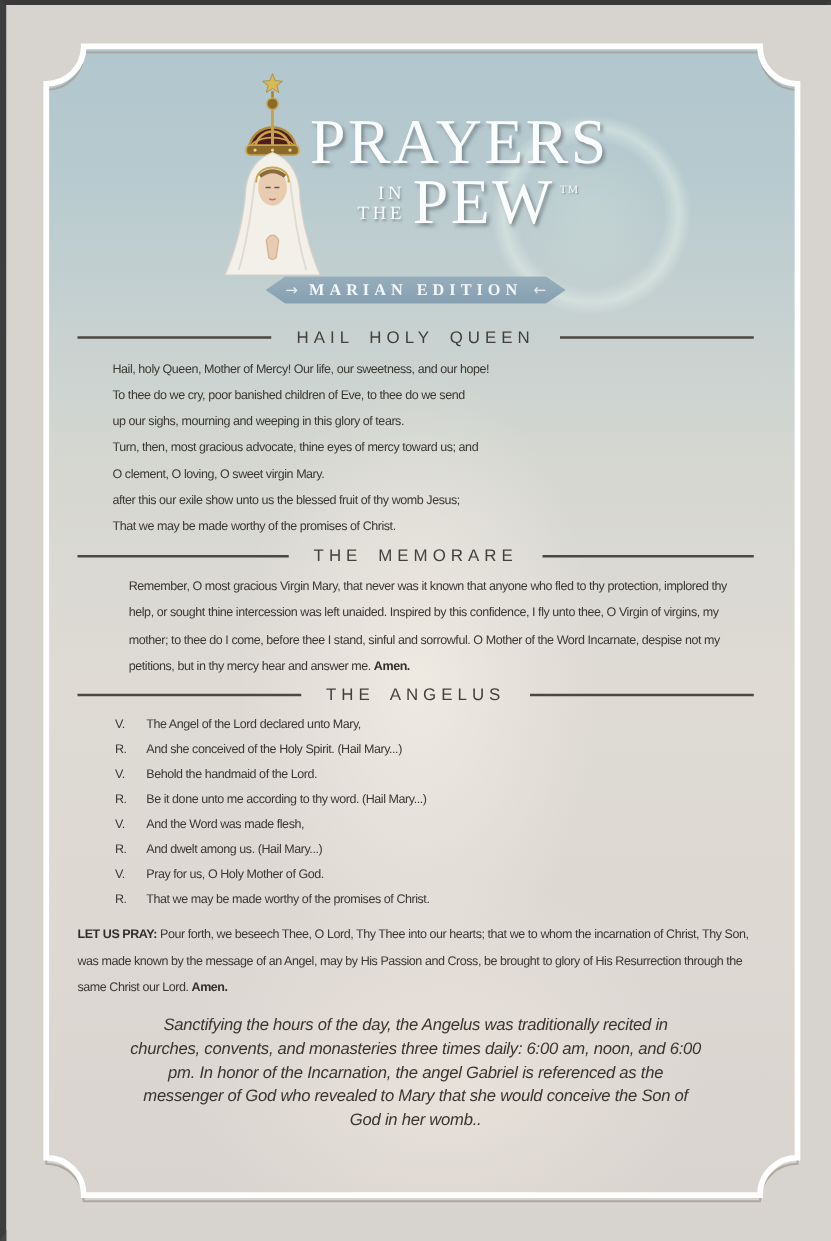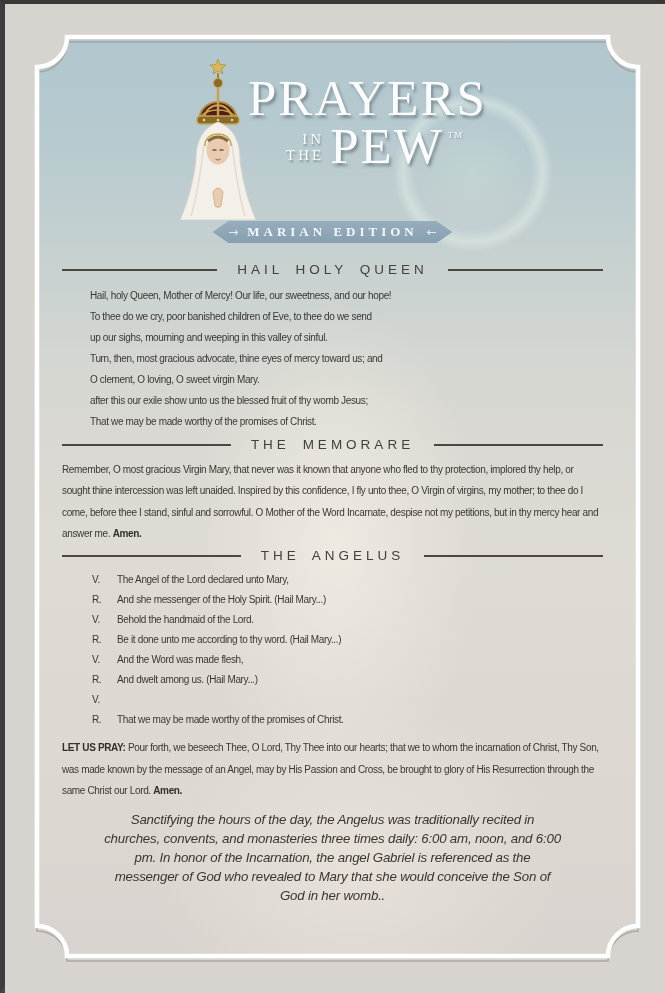--- a/index.html
+++ b/index.html
@@ -17,21 +17,21 @@
       radial-gradient(circle at 468px 168px, rgba(206,224,216,0.35) 0px, rgba(206,224,216,0.0) 58px),
       radial-gradient(ellipse 200px 340px at 330px 540px, rgba(247,242,233,0.65), rgba(247,242,233,0.0) 72%),
       radial-gradient(ellipse 280px 220px at 350px 860px, rgba(241,235,225,0.55), rgba(241,235,225,0.0) 75%),
       linear-gradient(180deg,#b0c5cd 0%,#b5c9cf 12%,#c4d0d0 24%,#d6d7d1 38%,#dedad4 54%,#ddd8d2 76%,#d8d3ce 100%);
   }
   svg.frame{position:absolute;left:0;top:0;pointer-events:none;z-index:5;}
   .content{position:absolute;inset:0;z-index:3;}
 
   
   .statue{position:absolute;left:166px;top:54px;width:94px;height:162px;}
-  .title{position:absolute;left:243px;top:68px;width:290px;color:#fafcfd;
+  .title{position:absolute;left:243px;top:84px;width:290px;color:#fafcfd;
     font-family:"Liberation Serif",serif;text-align:left;}
   .title .l1{font-size:51px;letter-spacing:2px;line-height:52px;
     text-shadow:2px 3px 3px rgba(105,117,124,0.75);}
   .title .l2{display:flex;align-items:flex-end;margin-top:-2px;text-align:center;}
   .title .inthe{display:flex;flex-direction:column;align-items:flex-end;
     font-size:15px;letter-spacing:3px;line-height:16px;margin:0 6px 7px 38px;
     text-shadow:1px 2px 2px rgba(105,117,124,0.75);}
   .title .pew{font-size:51px;letter-spacing:2px;line-height:48px;
     text-shadow:2px 3px 3px rgba(105,117,124,0.75);}
   .title .tm{font-size:9px;letter-spacing:1px;margin:0 0 30px 4px;
@@ -52,21 +52,21 @@
   .prayers{position:absolute;left:57px;right:57px;top:252px;color:#3b3733;}
   .rule-heading{display:flex;align-items:center;gap:18px;justify-content:space-between;}
   .rule-heading .rule{flex:1;height:0;border-top:2px solid #4c4741;}
   .rule-heading .label{font-size:13.5px;letter-spacing:4px;word-spacing:5px;
     color:#433f3a;white-space:nowrap;padding:0 2px;}
   .bodytext{font-size:10px;letter-spacing:-0.35px;line-height:21px;}
   .hail{margin:8px 0 0 28px;}
   .h1rule{margin-top:6px;}
   .h2rule{margin-top:5px;}
   .h3rule{margin-top:4px;}
-  .memorare{margin-top:7px;line-height:21.3px;}
+  .memorare{margin-top:7px;line-height:21.3px;margin-left:41px;}
   .angelus{margin:7px 0 0 30px;}
   .vr-row{display:flex;line-height:19.9px;}
   .vr-row .vr{width:25px;flex:none;}
   .lup{margin-top:8px;line-height:21.2px;}
   b{color:#322e2a;}
   .footnote{margin:9px auto 0;max-width:462px;text-align:center;
     font-style:italic;font-size:13.3px;line-height:19px;color:#3a352f;
     letter-spacing:-0.2px;}
 </style>
 </head>
@@ -129,21 +129,21 @@
     <div class="prayers">
 
       <div class="rule-heading h1rule">
         <span class="rule"></span>
         <span class="label">HAIL HOLY QUEEN</span>
         <span class="rule"></span>
       </div>
       <div class="hail bodytext">
         <div>Hail, holy Queen, Mother of Mercy! Our life, our sweetness, and our hope!</div>
         <div>To thee do we cry, poor banished children of Eve, to thee do we send</div>
-        <div>up our sighs, mourning and weeping in this valley of sinful.</div>
+        <div>up our sighs, mourning and weeping in this glory of tears.</div>
         <div>Turn, then, most gracious advocate, thine eyes of mercy toward us; and</div>
         <div>O clement, O loving, O sweet virgin Mary.</div>
         <div>after this our exile show unto us the blessed fruit of thy womb Jesus;</div>
         <div>That we may be made worthy of the promises of Christ.</div>
       </div>
 
       <div class="rule-heading h2rule">
         <span class="rule"></span>
         <span class="label">THE MEMORARE</span>
         <span class="rule"></span>
@@ -157,40 +157,41 @@
         <span class="label">THE ANGELUS</span>
         <span class="rule"></span>
       </div>
       <div class="angelus bodytext">
         <div class="vr-row">
             <span class="vr">V.</span>
             <span>The Angel of the Lord declared unto Mary,</span>
           </div>
         <div class="vr-row">
             <span class="vr">R.</span>
-            <span>And she messenger of the Holy Spirit. (Hail Mary...)</span>
+            <span>And she conceived of the Holy Spirit. (Hail Mary...)</span>
           </div>
         <div class="vr-row">
             <span class="vr">V.</span>
             <span>Behold the handmaid of the Lord.</span>
           </div>
         <div class="vr-row">
             <span class="vr">R.</span>
             <span>Be it done unto me according to thy word. (Hail Mary...)</span>
           </div>
         <div class="vr-row">
             <span class="vr">V.</span>
             <span>And the Word was made flesh,</span>
           </div>
         <div class="vr-row">
             <span class="vr">R.</span>
             <span>And dwelt among us. (Hail Mary...)</span>
           </div>
         <div class="vr-row">
             <span class="vr">V.</span>
+            <span>Pray for us, O Holy Mother of God.</span>
           </div>
         <div class="vr-row">
             <span class="vr">R.</span>
             <span>That we may be made worthy of the promises of Christ.</span>
           </div>
       </div>
 
       <div class="lup bodytext">
         <b>LET US PRAY: </b><span>Pour forth, we beseech Thee, O Lord, Thy Thee into our hearts; that we to whom the incarnation of Christ, Thy Son, was made known by the message of an Angel, may by His Passion and Cross, be brought to glory of His Resurrection through the same Christ our Lord. </span><b>Amen.</b>
       </div>

